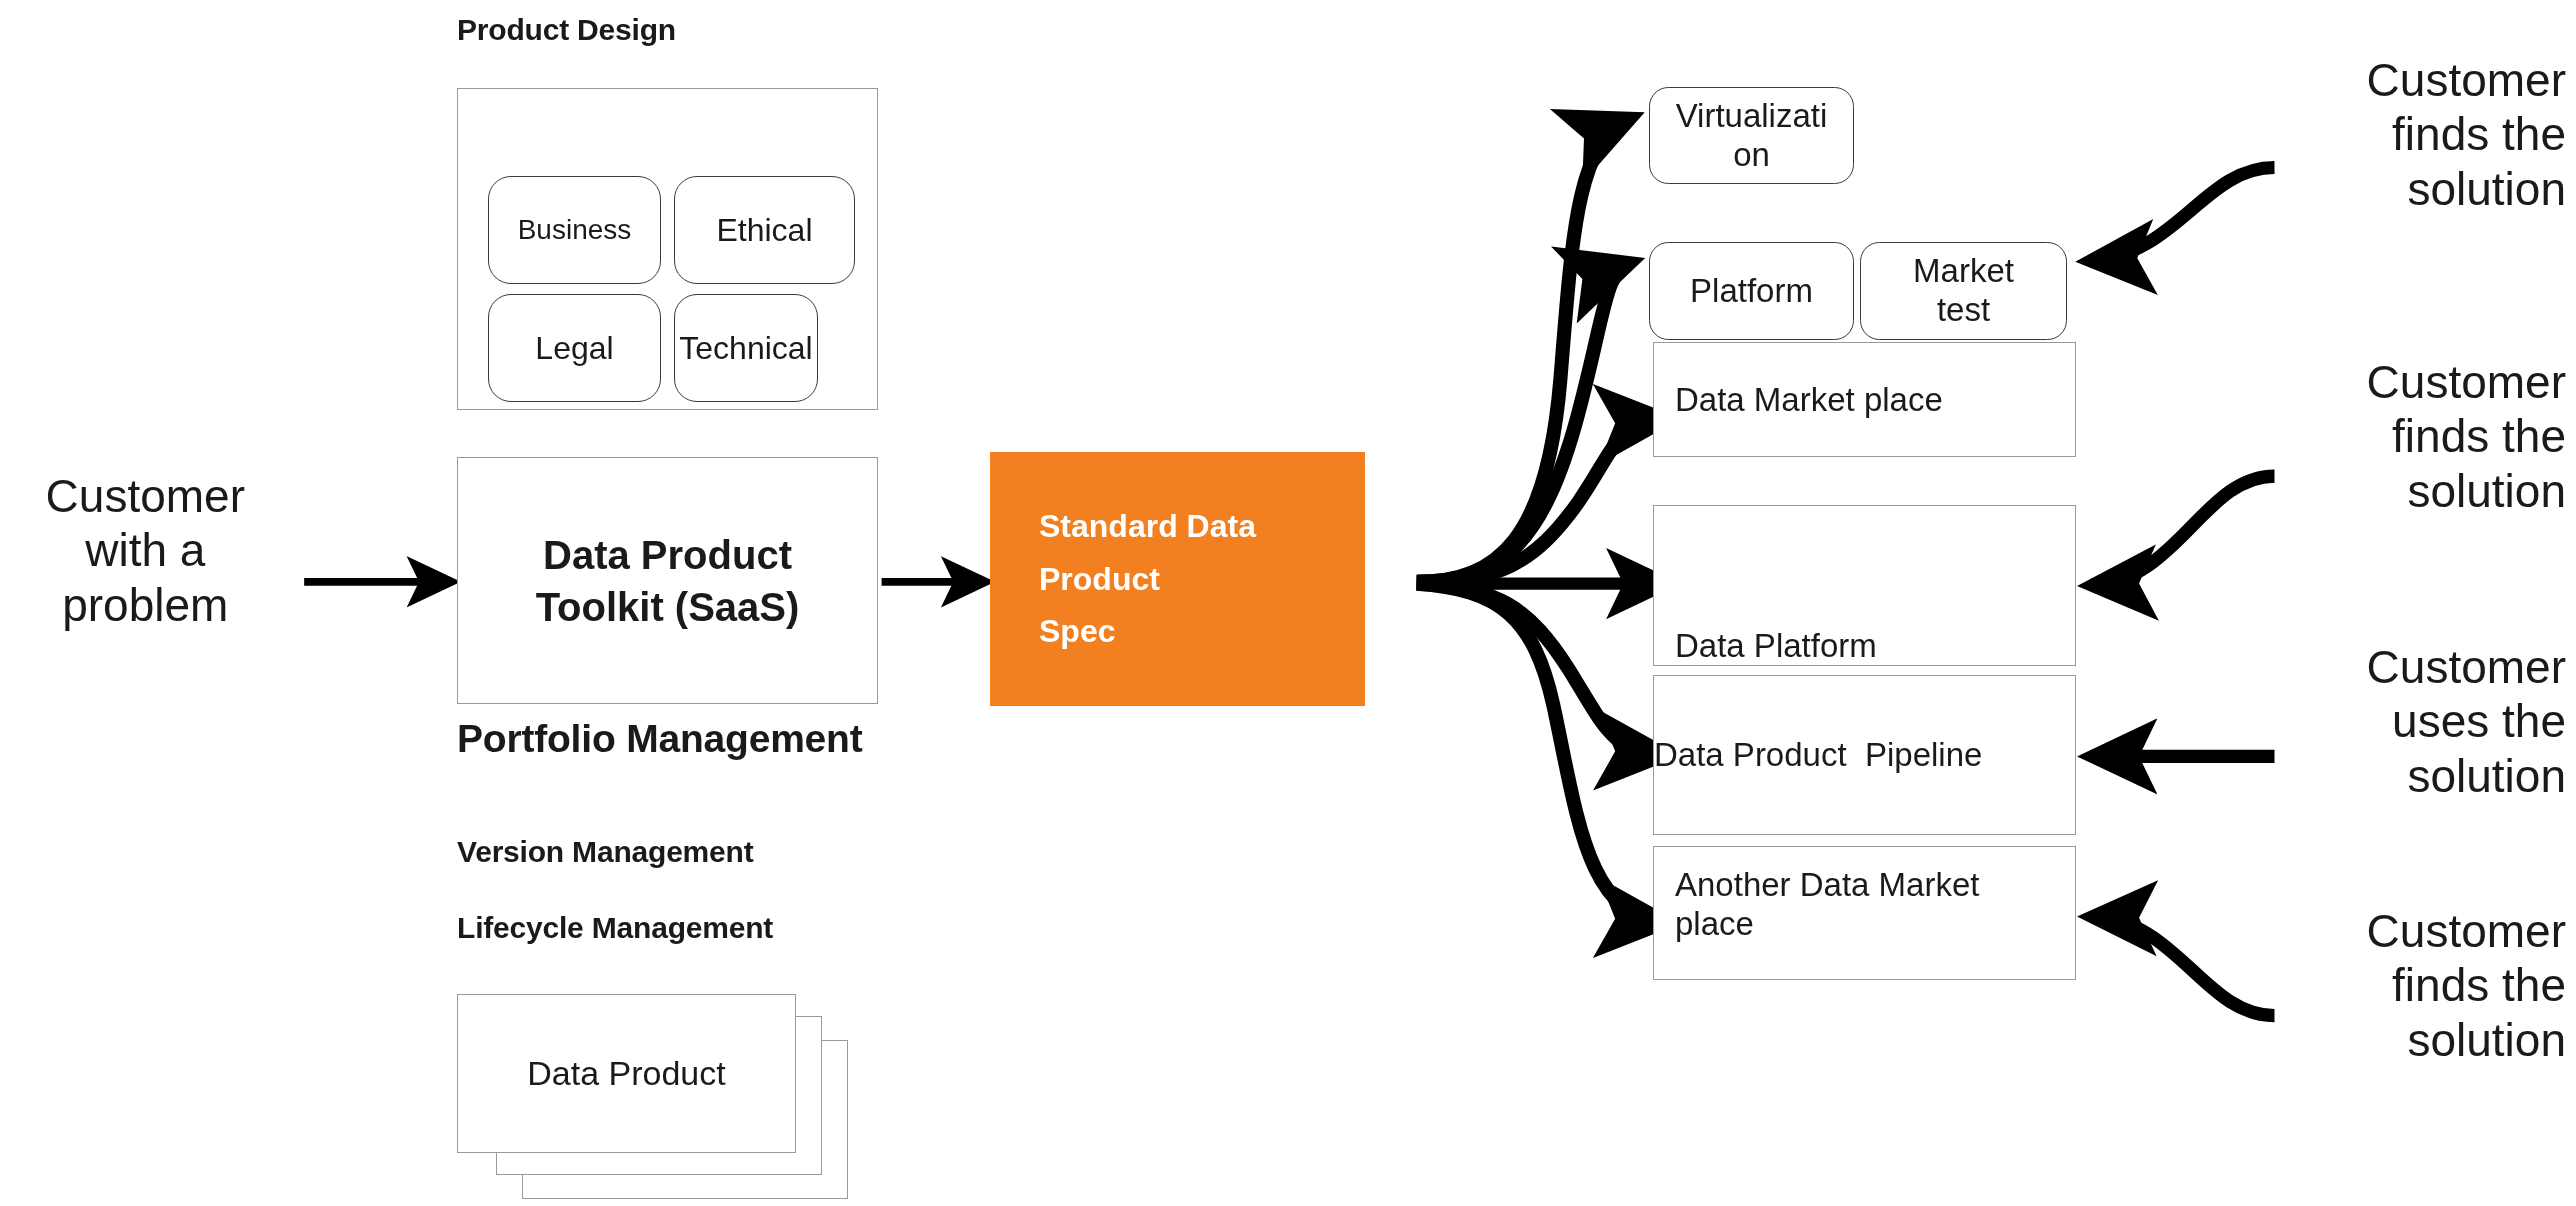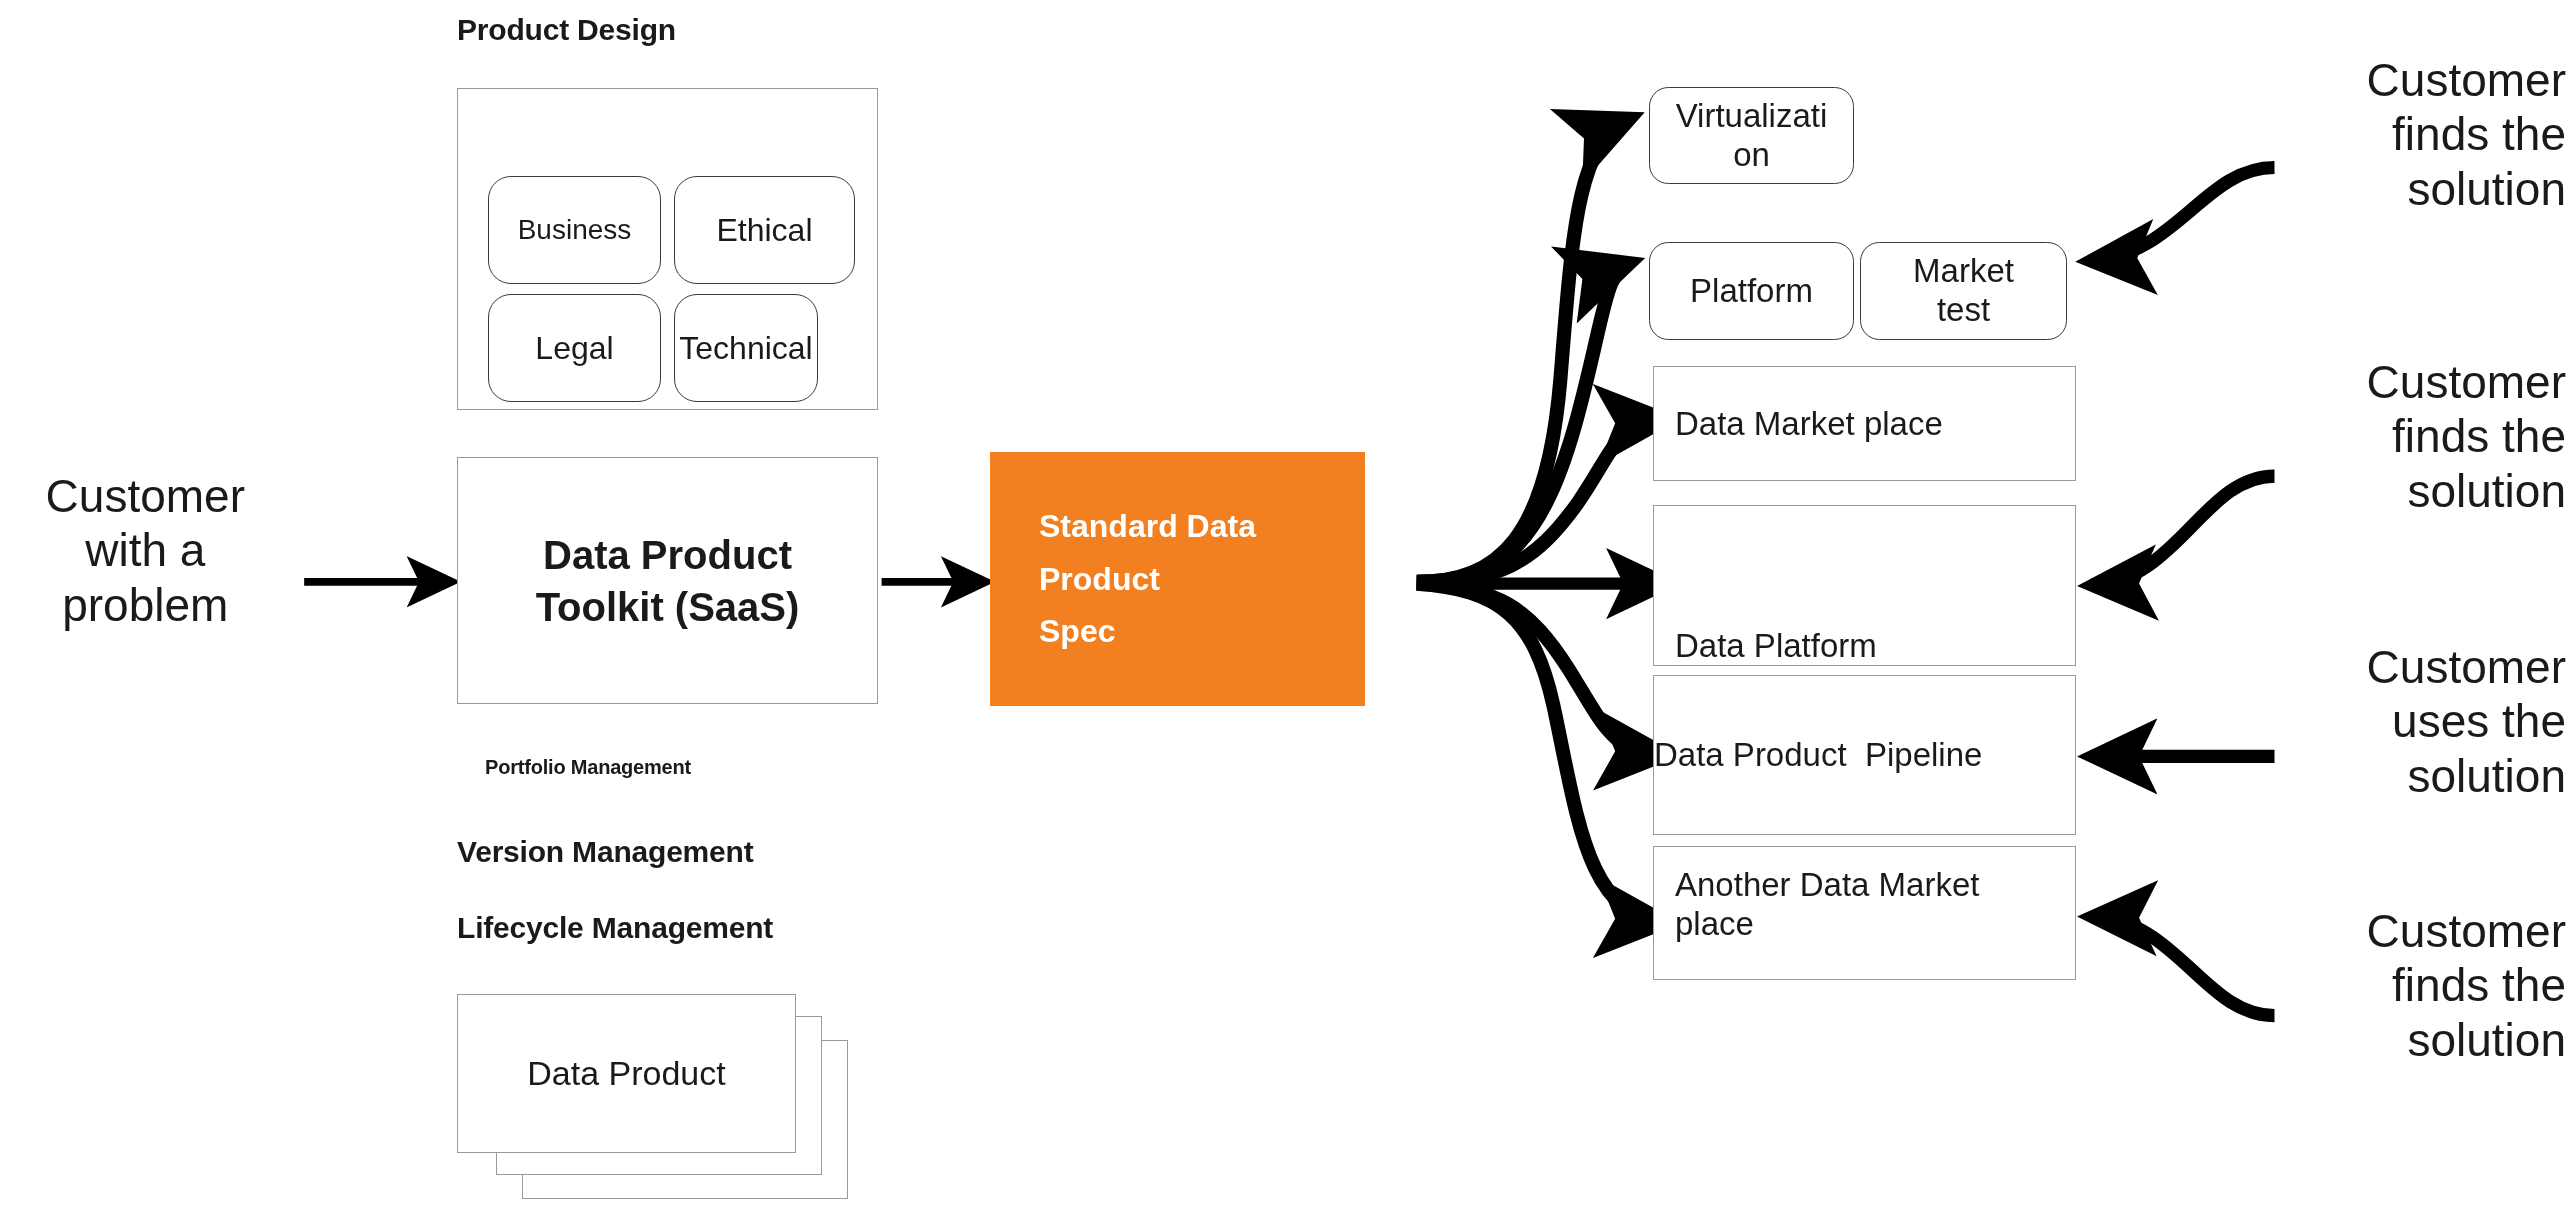--- a/index.html
+++ b/index.html
@@ -110,21 +110,21 @@
   </div>
   <div class="box rounded center" style="left:674px; top:255px; width:144px; height:108px;">
     <span class="lbl" style="font-size:32px;">Technical</span>
   </div>
 
   <div class="box center" style="left:457px; top:457px; width:421px; height:247px;">
     <span class="lbl" style="font-size:40px; font-weight:bold; line-height:1.3; white-space:pre-line;">Data Product
 Toolkit (SaaS)</span>
   </div>
 
-  <div class="heading" style="left:457px; top:756px; font-size:20px;margin-left:28px;">Portfolio Management</div>
+  <div class="heading" style="left:457px; top:717px; font-size:39px;">Portfolio Management</div>
   <div class="heading" style="left:457px; top:835px; font-size:30px;">Version Management</div>
   <div class="heading" style="left:457px; top:911px; font-size:30px;">Lifecycle Management</div>
 
   <div class="box" style="left:522px; top:1040px; width:326px; height:159px; border-width:1.8px;"></div>
   <div class="box" style="left:496px; top:1016px; width:326px; height:159px; border-width:1.8px;"></div>
   <div class="box center" style="left:457px; top:994px; width:339px; height:159px; border-width:1.8px;">
     <span class="lbl" style="font-size:34px;">Data Product</span>
   </div>
 
   <div style="position:absolute; left:990px; top:452px; width:375px; height:254px;
@@ -143,21 +143,21 @@
 
   <div class="box rounded center" style="left:1649px; top:203px; width:205px; height:98px; border-radius:19.4px;">
     <span class="lbl" style="font-size:33px;">Platform</span>
   </div>
 
   <div class="box rounded center" style="left:1860px; top:203px; width:207px; height:98px; border-radius:19.4px;">
     <span class="lbl" style="font-size:33px; line-height:1.18; white-space:pre-line;">Market
 test</span>
   </div>
 
-  <div class="box lefty" style="left:1653px; top:342px; width:423px; height:115px; padding-left:21px;margin-top:24px;">
+  <div class="box lefty" style="left:1653px; top:342px; width:423px; height:115px; padding-left:21px;">
     <span class="lbl" style="font-size:33px;">Data Market place</span>
   </div>
 
   <div class="box lefty" style="left:1653px; top:505px; width:423px; height:161px; padding-left:21px;align-items:flex-end;">
     <span class="lbl" style="font-size:33px;">Data Platform</span>
   </div>
 
   <div class="box lefty" style="left:1653px; top:675px; width:423px; height:160px; ">
     <span class="lbl" style="font-size:33px; white-space:pre;">Data Product  Pipeline</span>
   </div>

